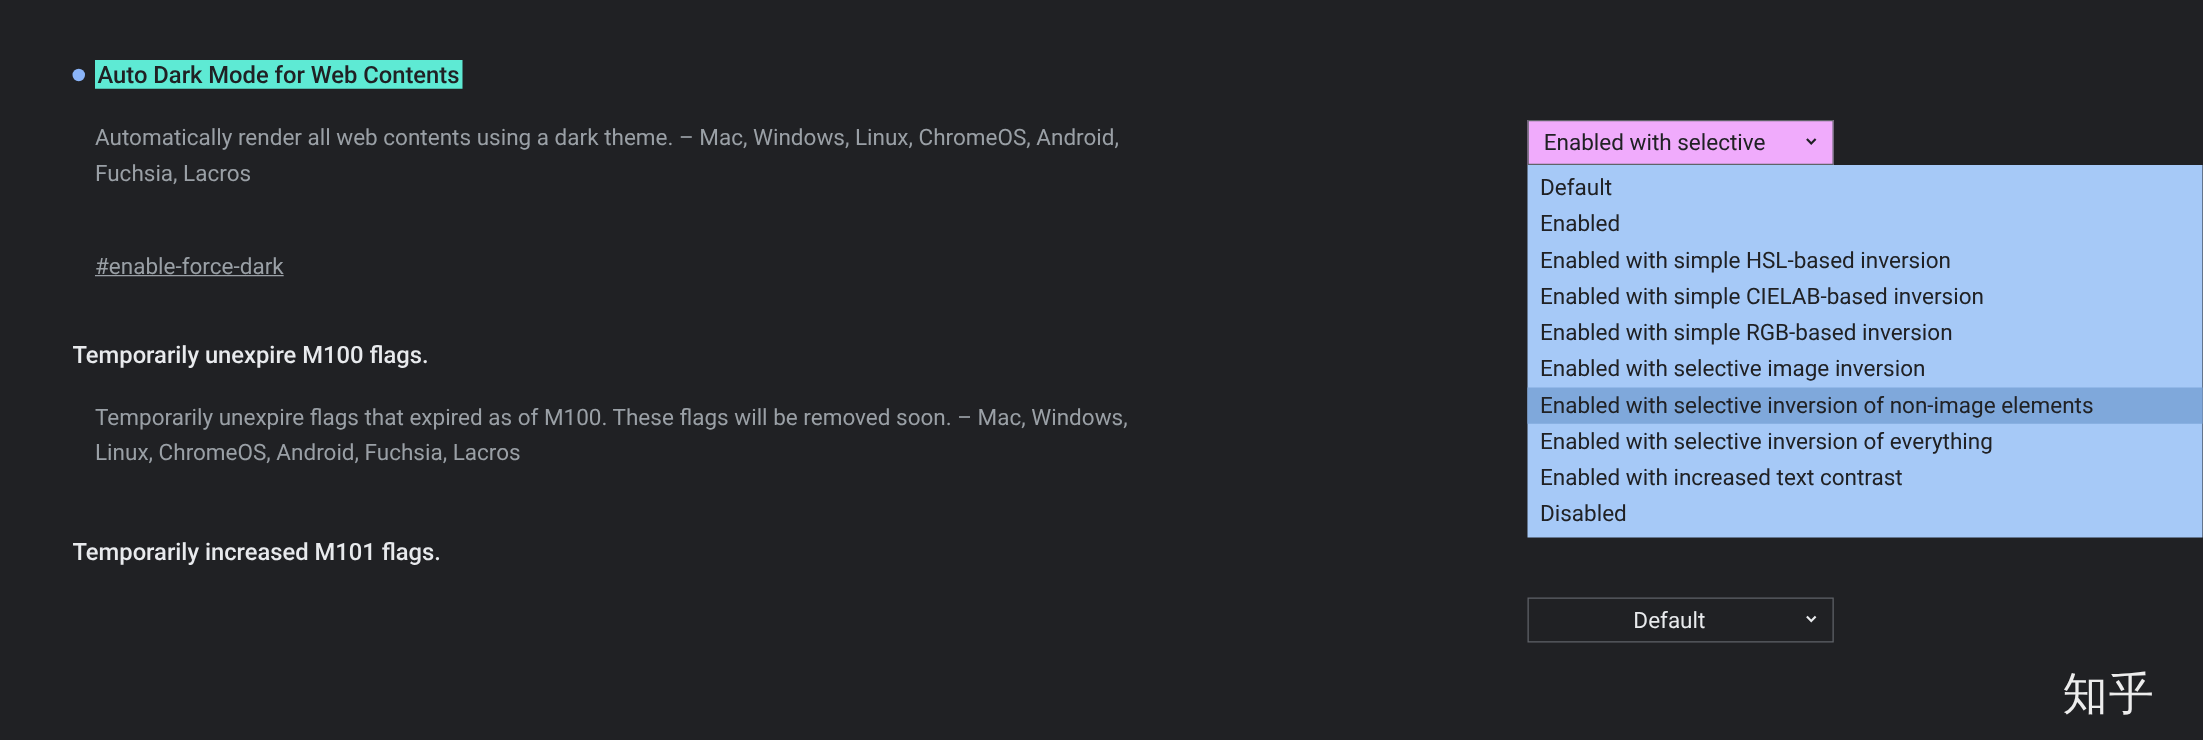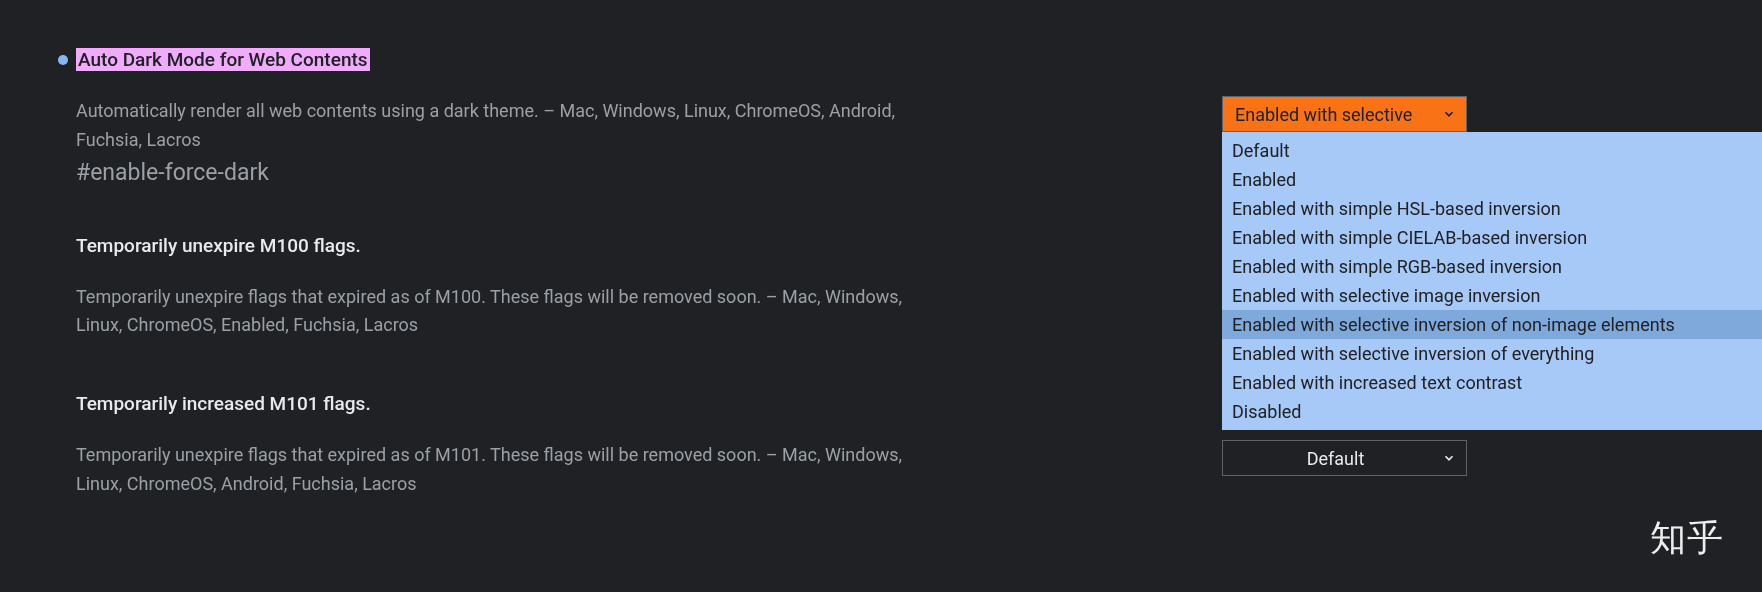--- a/index.html
+++ b/index.html
@@ -35,51 +35,52 @@
       background: #8ab4f8;
       border-radius: 50%;
       margin-right: 8px;
       flex-shrink: 0;
     }
     .flag-title {
       font-weight: 500;
       font-size: 19px;
     }
     .flag-title.highlighted {
-      background: #f0abfc;
+      background: #5eead4;
       color: #202124;
       padding: 0 2px;
     }
     .flag-title.regular {
       color: #e8eaed;
-      margin-left: 18px;
     }
     .flag-desc {
       color: #9aa0a6;
       font-size: 18px;
       line-height: 1.6;
       margin-left: 18px;
       margin-bottom: 4px;
       margin-top: 26px;
     }
     .flag-hash {
       color: #9aa0a6;
-      font-size: 23px;
+      font-size: 18px;
+      text-decoration: underline;
       margin-left: 18px;
       display: inline-block;
+      margin-top: 44px;
     }
     .flag-right {
       width: 260px;
       margin-left: auto;
       margin-right: 250px;
       padding-top: 48px;
       position: relative;
     }
     .select-box {
-      background: #f97316;
+      background: #f0abfc;
       color: #202124;
       border: 1px solid #5f6368;
       width: 245px;
       height: 36px;
       display: flex;
       align-items: center;
       justify-content: space-between;
       padding: 0 10px 0 12px;
       font-size: 18px;
       cursor: pointer;
@@ -115,21 +116,21 @@
       padding: 1px 10px;
       cursor: pointer;
       white-space: nowrap;
     }
     .dropdown-item.selected {
       background: #7fa8db;
     }
     .watermark {
       position: absolute;
       right: 38px;
-      bottom: 29px;
+      bottom: 12px;
       color: rgba(255,255,255,0.92);
       font-size: 38px;
       font-weight: 400;
       font-style: italic;
       letter-spacing: 1px;
       display: flex;
       align-items: center;
       gap: 16px;
       text-align: center;
     }
@@ -175,31 +176,30 @@
         <div class="dropdown-item">Disabled</div>
       </div>
     </div>
   </div>
 
   <div class="flag-item">
     <div class="flag-left">
       <div class="flag-title-row">
         <span class="flag-title regular">Temporarily unexpire M100 flags.</span>
       </div>
-      <div class="flag-desc">Temporarily unexpire flags that expired as of M100. These flags will be removed soon. – Mac, Windows, Linux, ChromeOS, Enabled, Fuchsia, Lacros</div>
+      <div class="flag-desc">Temporarily unexpire flags that expired as of M100. These flags will be removed soon. – Mac, Windows, Linux, ChromeOS, Android, Fuchsia, Lacros</div>
     </div>
     <div class="flag-right"></div>
   </div>
 
   <div class="flag-item" style="margin-bottom:0">
     <div class="flag-left">
       <div class="flag-title-row">
         <span class="flag-title regular">Temporarily increased M101 flags.</span>
       </div>
-      <div class="flag-desc">Temporarily unexpire flags that expired as of M101. These flags will be removed soon. – Mac, Windows, Linux, ChromeOS, Android, Fuchsia, Lacros</div>
     </div>
     <div class="flag-right">
       <div class="select-box dark">
         <span class="select-text" style="margin:0 auto">Default</span>
         <span class="chevron">
           <svg width="14" height="14" viewBox="0 0 24 24" fill="none" stroke="#e8eaed" stroke-width="3">
               <polyline points="6 9 12 15 18 9"></polyline>
             </svg>
         </span>
       </div>

